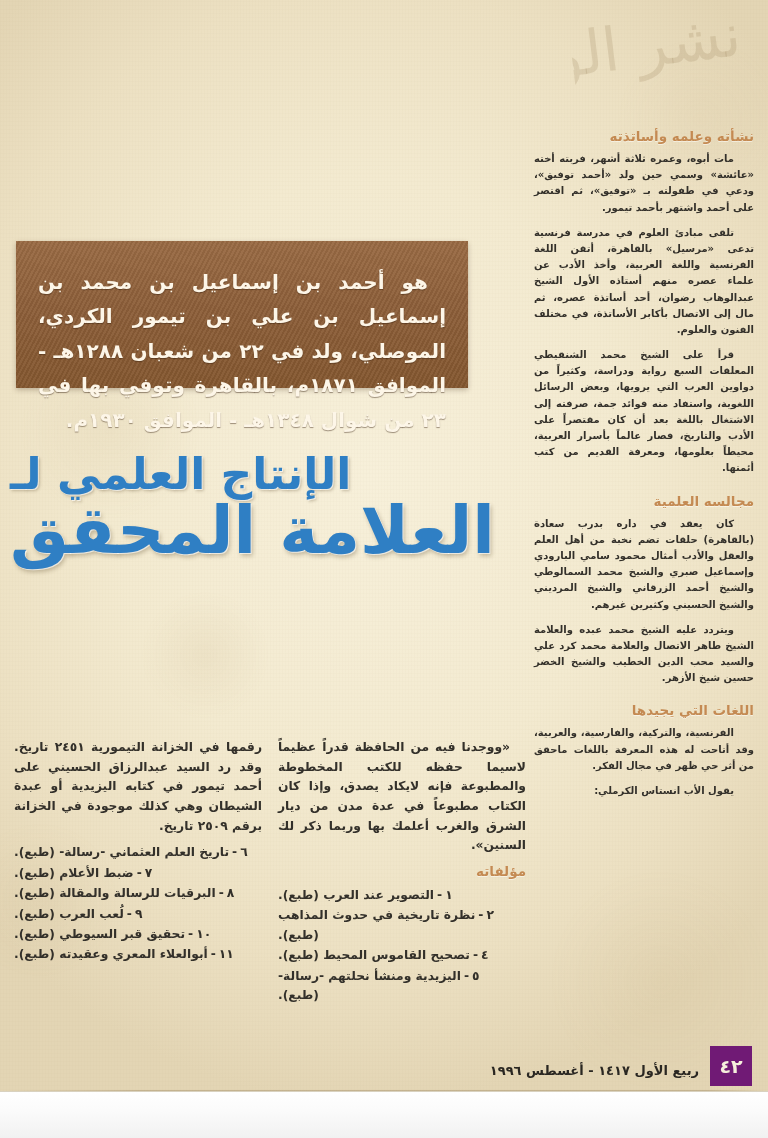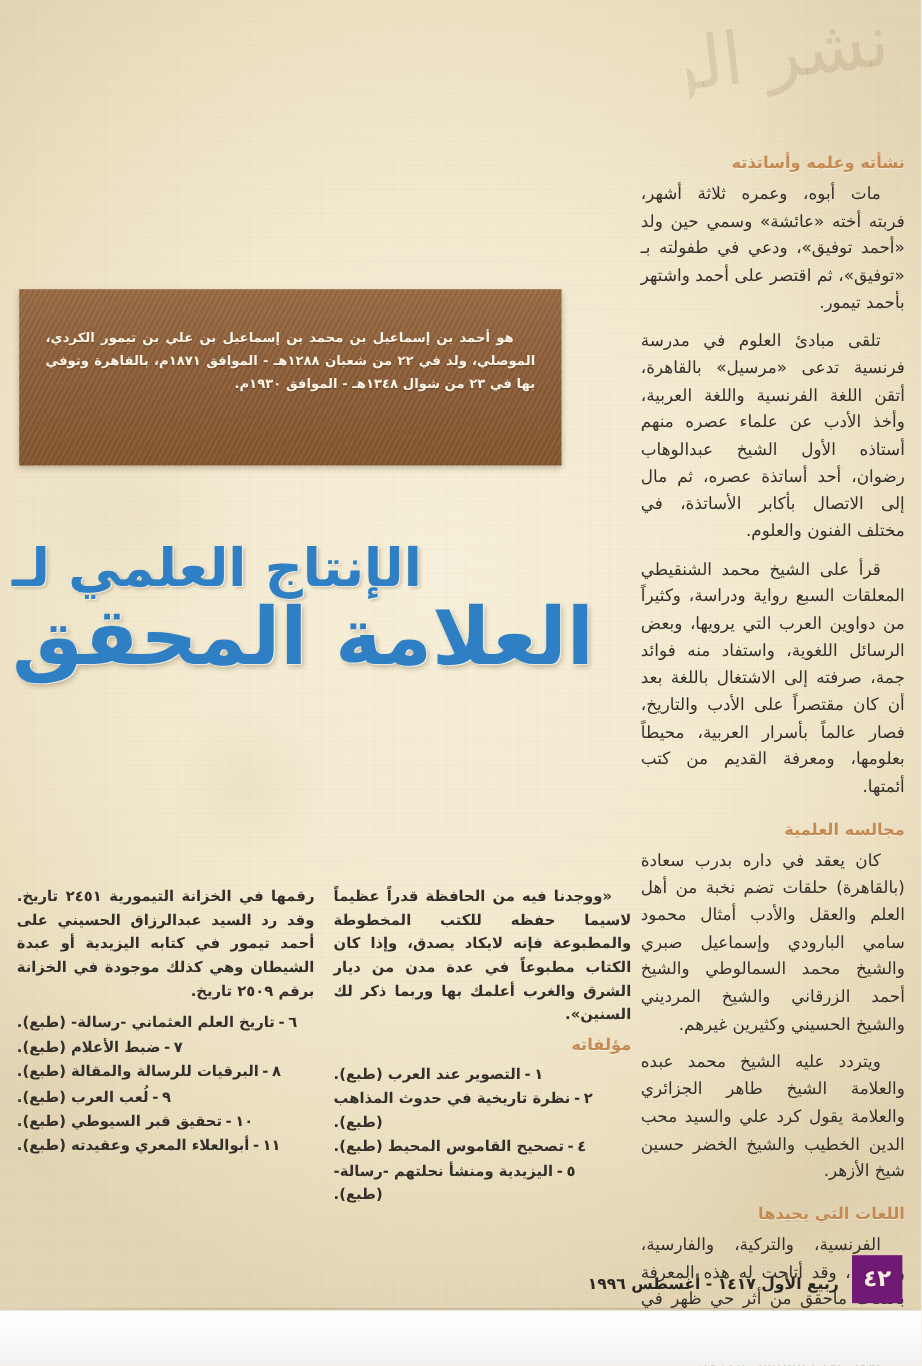--- a/index.html
+++ b/index.html
@@ -85,45 +85,45 @@
     font-weight: bold;
     font-size: 13.5px;
     text-align: right;
     margin: 0 0 7px 0;
     letter-spacing: 0;
     text-shadow: 0 1px 0 rgba(255,255,255,.5);
   }
   .sec-head.spaced { margin-top: 16px; }
   .body-p {
     color: #33302a;
-    font-size: 14px;
+    font-size: 10px;
     line-height: 1.62;
     margin: 0 0 9px 0;
     text-indent: 20px;
-    font-weight: normal;
+    font-weight: bold;
   }
   
   #intro-box {
     position: absolute;
     top: 241px;
     left: 16px;
     width: 452px;
     height: 147px;
     background:
       repeating-linear-gradient(118deg, rgba(255,255,255,.045) 0 2px, rgba(0,0,0,.05) 2px 4px),
       linear-gradient(180deg, #9a6b44 0%, #8d5f3a 45%, #84572f 100%);
     box-shadow: 0 2px 5px rgba(60,40,20,.28);
   }
   #intro-text {
     position: absolute;
-    top: 32px;
+    top: 24px;
     right: 22px;
     left: 22px;
     color: #fdf6e8;
-    font-size: 11px;
+    font-size: 20px;
     font-weight: bold;
     line-height: 1.72;
     direction: rtl;
     text-align: justify;
     text-align-last: right;
     text-indent: 18px;
     text-shadow: 0 1px 1px rgba(50,28,10,.45);
   }
   
   #headline {
@@ -252,21 +252,21 @@
     <div>
       <h2 class="sec-head">نشأته وعلمه وأساتذته</h2>
       <p class="body-p arabic">مات أبوه، وعمره ثلاثة أشهر، فربته أخته «عائشة» وسمي حين ولد «أحمد توفيق»، ودعي في طفولته بـ «توفيق»، ثم اقتصر على أحمد واشتهر بأحمد تيمور.</p>
       <p class="body-p arabic">تلقى مبادئ العلوم في مدرسة فرنسية تدعى «مرسيل» بالقاهرة، أتقن اللغة الفرنسية واللغة العربية، وأخذ الأدب عن علماء عصره منهم أستاذه الأول الشيخ عبدالوهاب رضوان، أحد أساتذة عصره، ثم مال إلى الاتصال بأكابر الأساتذة، في مختلف الفنون والعلوم.</p>
       <p class="body-p arabic">قرأ على الشيخ محمد الشنقيطي المعلقات السبع رواية ودراسة، وكثيراً من دواوين العرب التي يرويها، وبعض الرسائل اللغوية، واستفاد منه فوائد جمة، صرفته إلى الاشتغال باللغة بعد أن كان مقتصراً على الأدب والتاريخ، فصار عالماً بأسرار العربية، محيطاً بعلومها، ومعرفة القديم من كتب أئمتها.</p>
     </div>
 
     <div>
       <h2 class="sec-head spaced">مجالسه العلمية</h2>
       <p class="body-p arabic">كان يعقد في داره بدرب سعادة (بالقاهرة) حلقات تضم نخبة من أهل العلم والعقل والأدب أمثال محمود سامي البارودي وإسماعيل صبري والشيخ محمد السمالوطي والشيخ أحمد الزرقاني والشيخ المرديني والشيخ الحسيني وكثيرين غيرهم.</p>
-      <p class="body-p arabic">ويتردد عليه الشيخ محمد عبده والعلامة الشيخ طاهر الجزائري والعلامة يقول كرد علي والسيد محب الدين الخطيب والشيخ الخضر حسين شيخ الأزهر.</p>
+      <p class="body-p arabic">ويتردد عليه الشيخ محمد عبده والعلامة الشيخ طاهر الاتصال والعلامة محمد كرد علي والسيد محب الدين الخطيب والشيخ الخضر حسين شيخ الأزهر.</p>
     </div>
 
     <div>
       <h2 class="sec-head spaced">اللغات التي يجيدها</h2>
       <p class="body-p arabic">الفرنسية، والتركية، والفارسية، والعربية، وقد أتاحت له هذه المعرفة باللغات ماحقق من أثر حي ظهر في مجال الفكر.</p>
       <p class="body-p arabic">يقول الأب انستاس الكرملي:</p>
     </div>
 
   </div>
 

